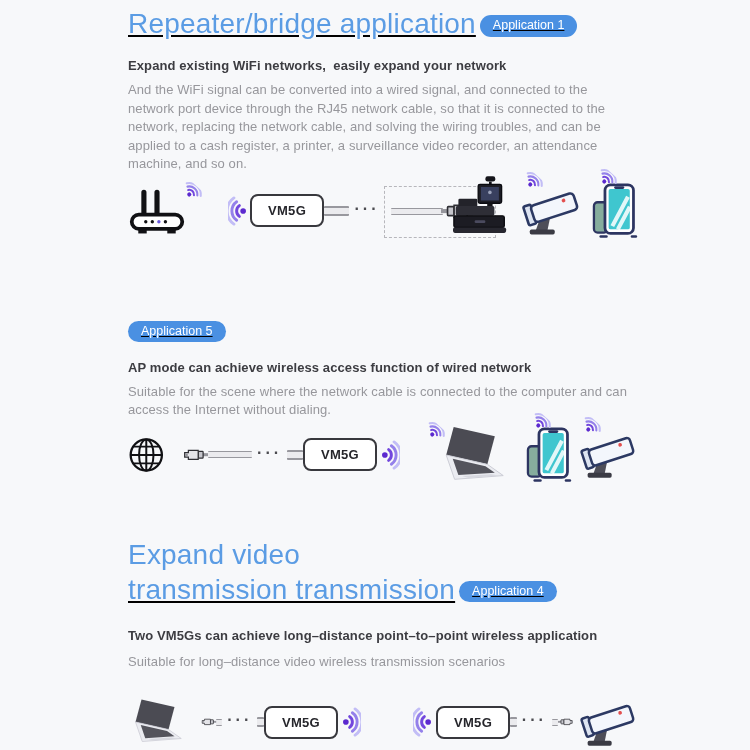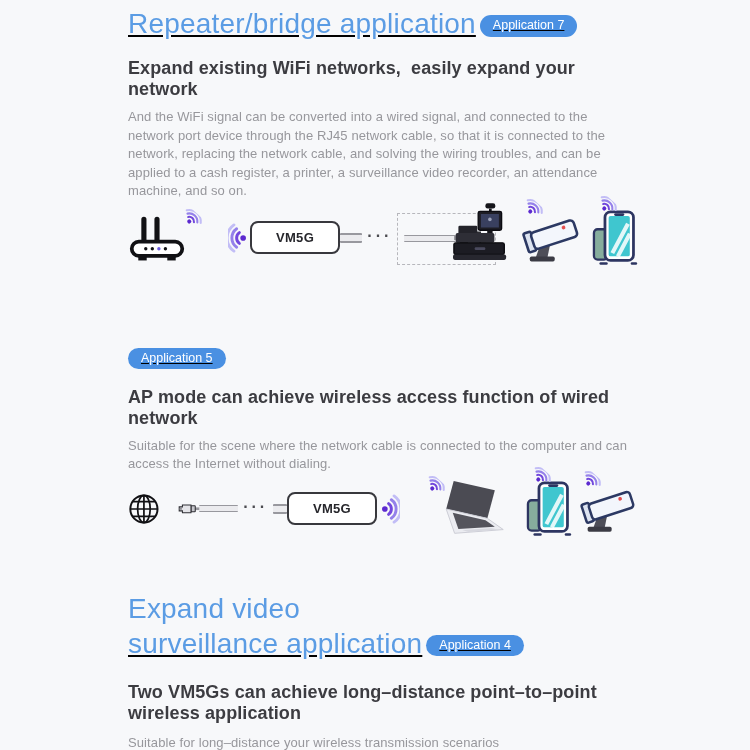--- a/index.html
+++ b/index.html
@@ -15,21 +15,21 @@
   .title-row{display:flex;align-items:center;gap:4px;height:36px;text-decoration:underline;}
   .section-title{
     margin:0;font-size:28px;font-weight:400;color:#5b9ce4;
     letter-spacing:.2px;line-height:34px;white-space:nowrap;
   }
   .badge{
     background:#4a90e2;color:#fff;font-size:12.5px;line-height:1;
     padding:4px 13px 5px;border-radius:11px;white-space:nowrap;margin-top:4px;
   }
   .section-subtitle{
-    margin:0;font-size:18px;font-weight:700;color:#3c3c41;
+    margin:0;font-size:13px;font-weight:700;color:#3c3c41;
     white-space:pre-wrap;letter-spacing:.1px;
   }
   .section-body{
     margin:0;font-size:13px;color:#97979c;line-height:18.5px;width:505px;
     letter-spacing:.1px;
   }
   #sec1 .section-subtitle{margin-top:16px;}
   #sec1 .section-body{margin-top:8px;}
   #sec2{margin-top:70px;}
   #sec2 .section-subtitle{margin-top:12px;}
@@ -42,21 +42,21 @@
   
   .diagram{display:flex;align-items:center;height:62px;position:relative;}
   #diagram1{margin-top:6px;}
   #diagram2{margin-top:4px;}
   #diagram3{margin-top:20px;}
 
   .dev{position:relative;display:flex;align-items:center;}
   .device-box{
     border:2px solid #38383d;border-radius:8px;background:#fff;
     font-size:13px;font-weight:700;color:#26262b;
-    padding:7px 24px;letter-spacing:.3px;white-space:nowrap;
+    padding:7px 16px;letter-spacing:.3px;white-space:nowrap;
     box-shadow:0 0 0 1px rgba(255,255,255,.6) inset;
   }
   .cable{
     height:6px;border-top:2px solid #98989e;border-bottom:2px solid #98989e;
     background:#ebebee;border-radius:1px;
   }
   .cable.thin{height:5px;border-top-width:1.5px;border-bottom-width:1.5px;}
   .dots{
     color:#4b4b50;font-weight:700;font-size:16px;letter-spacing:3px;
     padding:0 5px;line-height:1;transform:translateY(-2px);
@@ -143,21 +143,21 @@
       <rect x="42" y="45" width="9" height="5" fill="#111114"></rect>
     </g>
   </defs>
 </svg>
 
 <div class="content">
 
   <section id="sec1">
     <div class="title-row">
       <h1 class="section-title">Repeater/bridge application</h1>
-      <span class="badge">Application 7</span>
+      <span class="badge">Application 1</span>
     </div>
     <h2 class="section-subtitle">Expand existing WiFi networks,  easily expand your network</h2>
     <p class="section-body">And the WiFi signal can be converted into a wired signal, and connected to the network port device through the RJ45 network cable, so that it is connected to the network, replacing the network cable, and solving the wiring troubles, and can be applied to a cash register, a printer, a surveillance video recorder, an attendance machine, and so on.</p>
 
     <div id="diagram1" class="diagram">
       <div class="dev">
         <svg width="58" height="50" viewBox="0 0 62 52">
             <use href="#g-router"></use>
           </svg>
         <svg class="waves-mini" style="top:-6px;right:-13px;transform:rotate(-48deg);" viewBox="0 0 20 34">
@@ -253,25 +253,25 @@
         <svg class="waves-mini" style="top:-13px;left:4px;transform:rotate(-48deg);" viewBox="0 0 20 34">
             <use href="#g-waves"></use>
           </svg>
       </div>
     </div>
   </section>
 
   <section id="sec3">
     <h1 class="section-title">Expand video</h1>
     <div class="title-row">
-      <h1 class="section-title">surveillance application</h1>
+      <h1 class="section-title">transmission transmission</h1>
       <span class="badge">Application 4</span>
     </div>
     <h2 class="section-subtitle">Two VM5Gs can achieve long–distance point–to–point wireless application</h2>
-    <p class="section-body">Suitable for long–distance your wireless transmission scenarios</p>
+    <p class="section-body">Suitable for long–distance video wireless transmission scenarios</p>
 
     <div id="diagram3" class="diagram">
       <div class="dev">
         <svg width="66" height="48" viewBox="0 0 88 62">
             <use href="#g-laptop"></use>
           </svg>
       </div>
       <div class="spacer" style="width:6px"></div>
       <svg class="flip" width="34" height="16" viewBox="0 0 44 20">
           <use href="#g-plug"></use>

